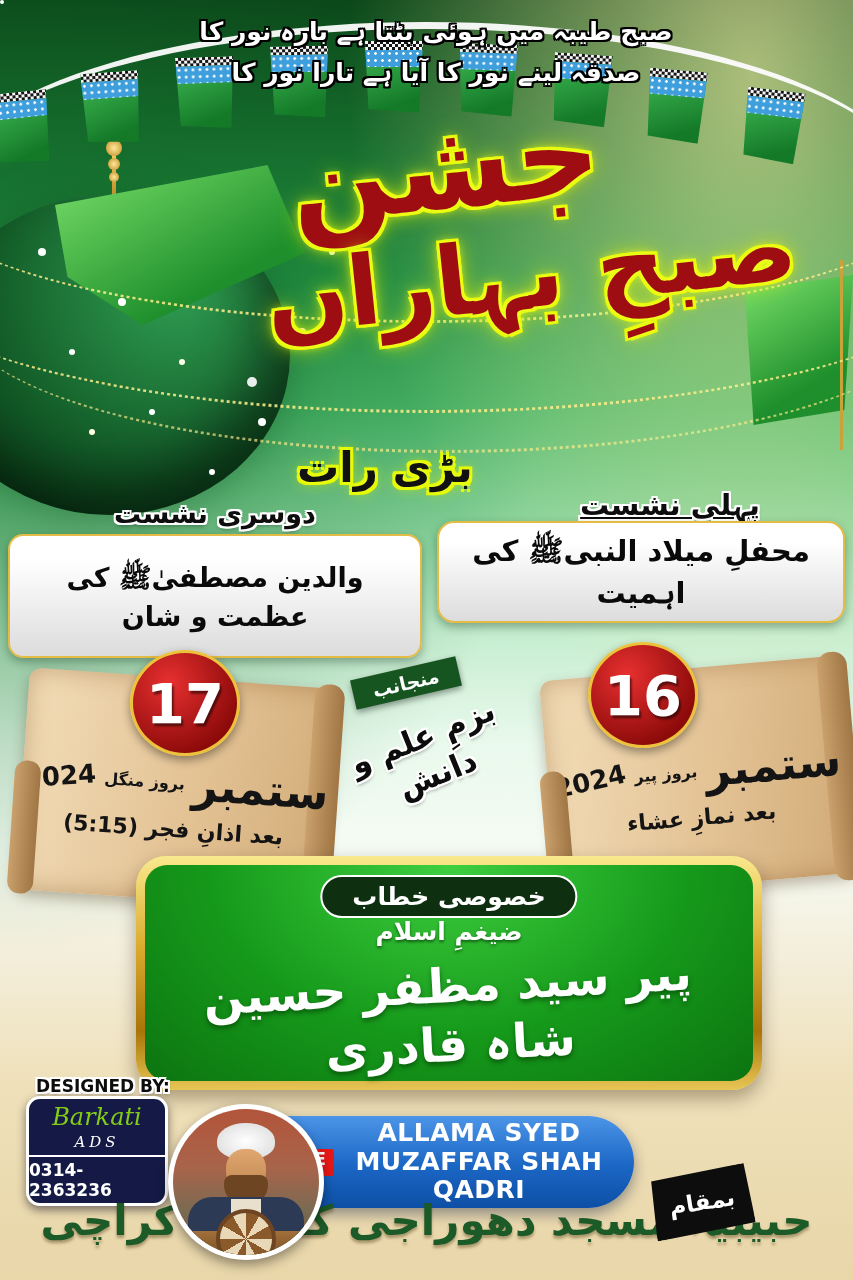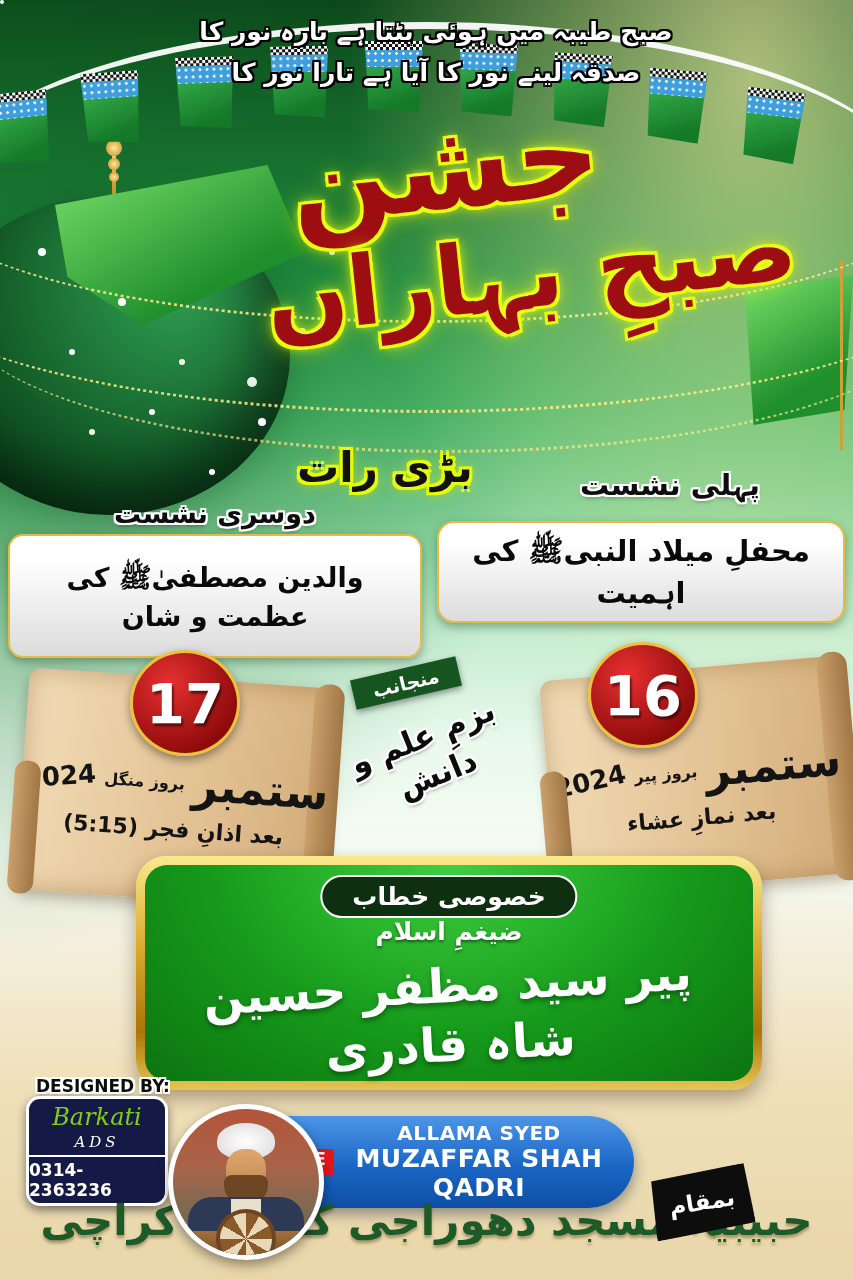--- a/index.html
+++ b/index.html
@@ -103,21 +103,21 @@
       box-shadow:0 6px 14px rgba(0,20,60,.4);
       display:flex; align-items:center; justify-content:flex-end; padding-right:18px; box-sizing:border-box;}
   .fbwrap{display:flex; align-items:center; gap:6px; margin-right:8px;}
   .fbcircle{width:38px; height:38px; border-radius:50%; background:#fff; display:flex; align-items:center; justify-content:center;}
   .fbinner{width:31px; height:31px; border-radius:50%; background:#1877f2; color:#fff; font-weight:bold;
       font-size:22px; display:flex; align-items:center; justify-content:center; font-family:"DejaVu Serif",serif;}
   .livebadge{background:#e61717; color:#fff; text-align:center; padding:2px 7px; border-radius:3px; line-height:1;}
   .livebig{font-size:17px; font-weight:bold; letter-spacing:1px;}
   .livesmall{font-size:6px; letter-spacing:.5px;}
   .ennames{color:#fff; font-weight:bold; text-align:center; line-height:1.15; letter-spacing:.5px;}
-  .en1{font-size:20px;} .en2{font-size:25px;}
+  .en1{font-size:25px;} .en2{font-size:25px;}
   .photoring{left:168px; top:1104px; width:156px; height:156px; border-radius:50%;
       background:#fff; box-shadow:0 5px 12px rgba(0,0,0,.4); z-index:6;}
   .photo{position:absolute; left:5px; top:5px; width:146px; height:146px; border-radius:50%; overflow:hidden;
       background:linear-gradient(180deg,#b2543a 0%,#a8644a 40%,#7a6a52 70%,#6a5438 100%);}
   .turban{position:absolute; left:50%; top:14px; transform:translateX(-50%); width:58px; height:36px;
       background:radial-gradient(#ffffff,#d8d8d8); border-radius:50% 50% 42% 42%;}
   .face{position:absolute; left:50%; top:40px; transform:translateX(-50%); width:40px; height:42px;
       background:linear-gradient(#e0a870,#c08850); border-radius:45%;}
   .beard{position:absolute; left:50%; top:66px; transform:translateX(-50%); width:44px; height:30px;
       background:#6e4522; border-radius:8px 8px 20px 20px;}
@@ -167,21 +167,21 @@
     <div>صبح طیبہ میں ہوئی بٹتا ہے بارہ نور کا</div>
     <div>صدقہ لینے نور کا آیا ہے تارا نور کا</div>
   </div>
 
   <div class="abs title ur">
     <div class="w1">جشن</div>
     <div class="w2">صبحِ بہاراں</div>
   </div>
   <div class="abs bignight ur">بڑی رات</div>
 
-  <div class="abs sesslabel owhite ur" style="left:505px;top:468px;width:330px;">پہلی نشست</div>
+  <div class="abs sesslabel owhite ur" style="left:505px;top:488px;width:330px;text-decoration:underline;">پہلی نشست</div>
   <div class="abs topicbox ur" style="left:437px;top:521px;width:408px;height:102px;border-radius:17px;">محفلِ میلاد النبیﷺ کی اہمیت</div>
 
   <div class="abs sesslabel owhite ur" style="left:85px;top:498px;width:260px;font-size:27px;">دوسری نشست</div>
   <div class="abs topicbox ur" style="left:8px;top:534px;width:414px;height:124px;font-size:27px;">والدین مصطفیٰﷺ کی عظمت و شان</div>
 
   <div class="abs scroll" style="left:548px;top:668px;width:300px;height:218px;transform:rotate(-5deg);">
     <div style="position:relative;padding-top:78px;">
       <div class="sline1">
         <span class="smonth">ستمبر</span>
         <span class="swday ur">بروز پیر</span>

